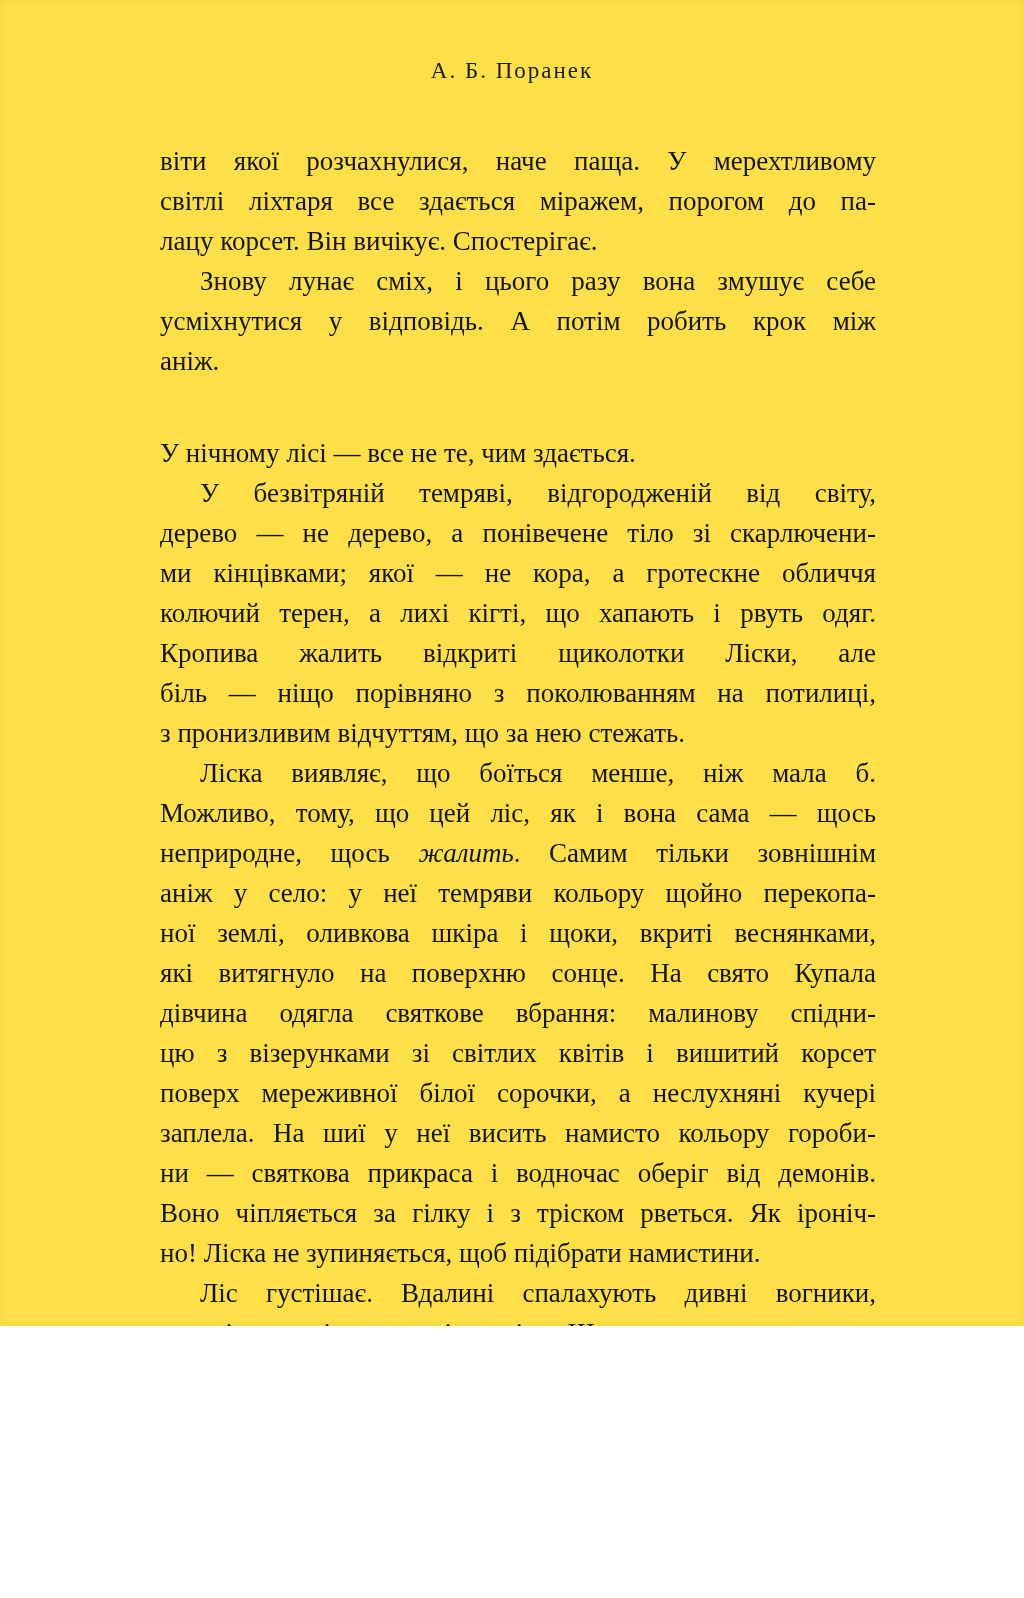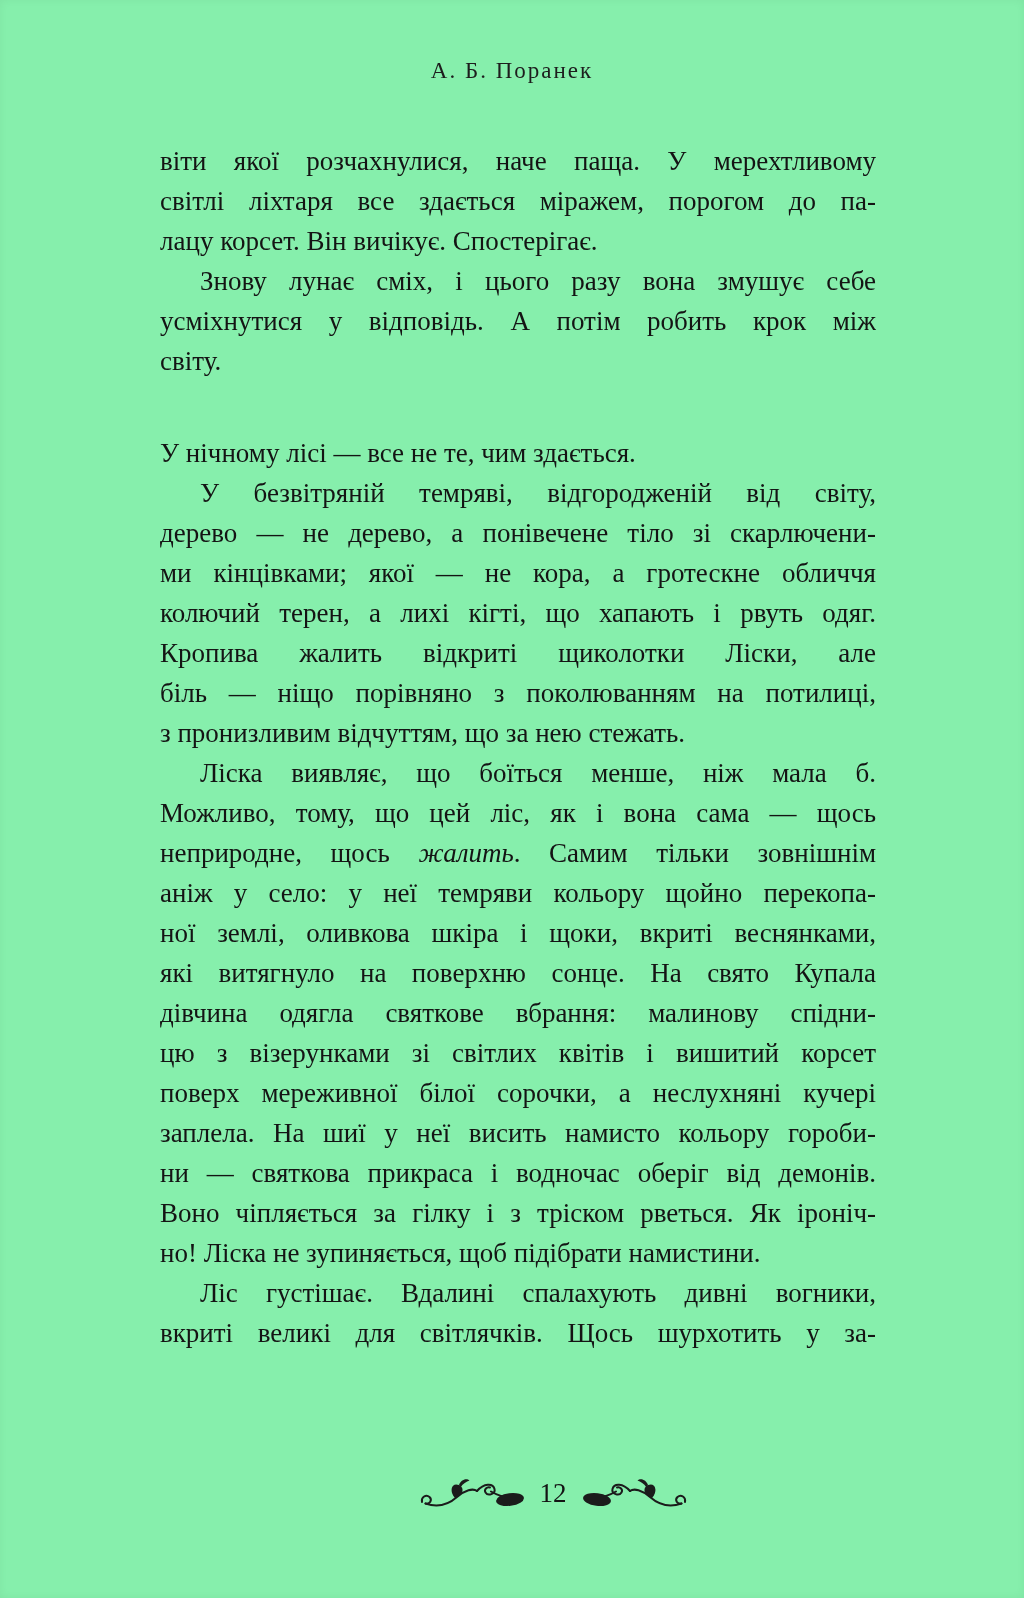--- a/index.html
+++ b/index.html
@@ -3,22 +3,22 @@
 <meta charset="utf-8">
 <style>
   html, body {
     margin: 0;
     padding: 0;
     background: #ffffff;
   }
   .sheet {
     position: relative;
     width: 1024px;
-    height: 1598px;
-    background: #86efac;
+    height: 1326px;
+    background: #fde047;
     color: #161616;
     font-family: "Liberation Serif", "DejaVu Serif", serif;
     box-shadow: inset 0 0 8px rgba(0,0,0,0.05);
     overflow: hidden;
   }
   .running-header {
     position: absolute;
     top: 58px;
     left: 0;
     width: 100%;
@@ -74,21 +74,21 @@
 
   <div class="textblock">
       <div class="para">
         <div class="line">віти якої розчахнулися, наче паща. У мерехтливому</div>
         <div class="line">світлі ліхтаря все здається міражем, порогом до па-</div>
         <div class="line last">лацу корсет. Він вичікує. Спостерігає.</div>
       </div>
       <div class="para">
         <div class="line indent">Знову лунає сміх, і цього разу вона змушує себе</div>
         <div class="line">усміхнутися у відповідь. А потім робить крок між</div>
-        <div class="line last">світу.</div>
+        <div class="line last">аніж.</div>
       </div>
       <div class="para space-before">
         <div class="line last">У нічному лісі — все не те, чим здається.</div>
       </div>
       <div class="para">
         <div class="line indent">У безвітряній темряві, відгородженій від світу,</div>
         <div class="line">дерево — не дерево, а понівечене тіло зі скарлючени-</div>
         <div class="line">ми кінцівками; якої — не кора, а гротескне обличчя</div>
         <div class="line">колючий терен, а лихі кігті, що хапають і рвуть одяг.</div>
         <div class="line">Кропива жалить відкриті щиколотки Ліски, але</div>

